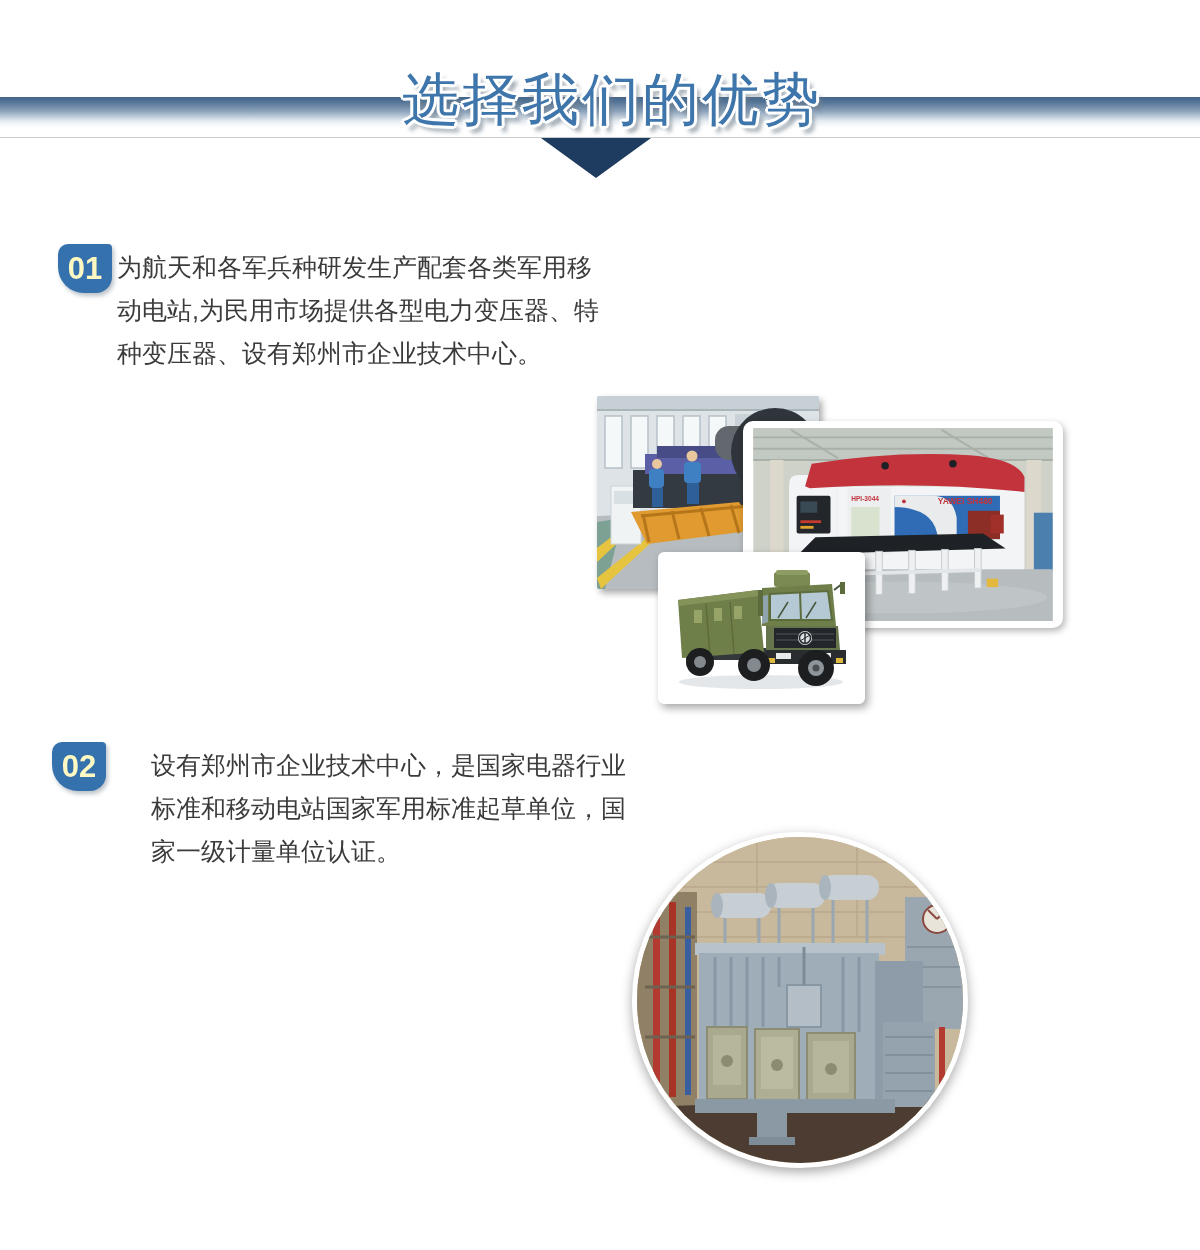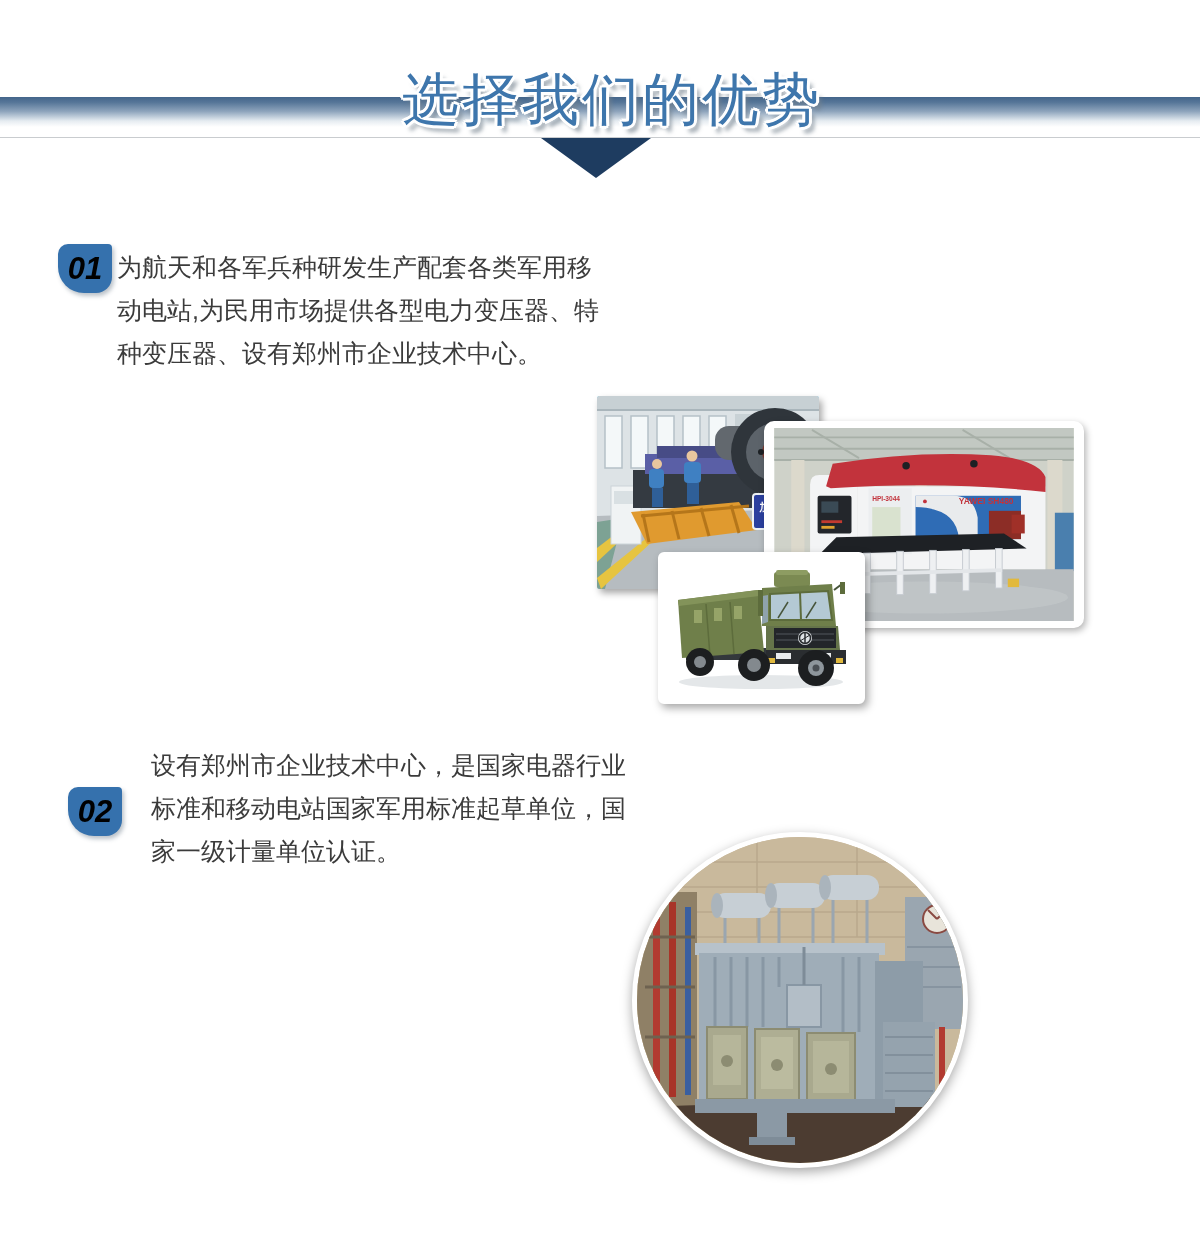--- a/index.html
+++ b/index.html
@@ -14,35 +14,35 @@
         font-size:57px;font-weight:normal;letter-spacing:3px;color:#3e76ac;
         text-shadow:-2px -2px 0 #fff,2px -2px 0 #fff,-2px 2px 0 #fff,2px 2px 0 #fff,
                     -3px 0 0 #fff,3px 0 0 #fff,0 -3px 0 #fff,0 3px 0 #fff,
                     5px 6px 4px rgba(115,128,140,.75);}
   .arrow-down{position:absolute;left:541px;top:138px;width:0;height:0;
         border-left:55px solid transparent;border-right:55px solid transparent;
         border-top:40px solid #1e3c60;}
 
   
   .badge{position:absolute;width:54px;height:49px;background:#3571ad;
-        border-radius:10px 4px 16px 26px;color:#000000;font-size:31px;font-weight:bold;
+        border-radius:10px 4px 16px 26px;color:#fef9c3;font-size:31px;font-weight:bold;
         display:flex;align-items:center;justify-content:center;
-        box-shadow:2px 3px 4px rgba(60,80,100,.35);font-style:italic;}
+        box-shadow:2px 3px 4px rgba(60,80,100,.35);}
   .badge-1{left:58px;top:244px;}
-  .badge-2{left:68px;top:742px;margin-top:45px;}
+  .badge-2{left:52px;top:742px;}
   .adv-text{position:absolute;width:490px;font-size:25px;line-height:43px;color:#3b3b3b;}
   .adv-text-1{left:117px;top:246px;}
   .adv-text-2{left:117px;top:744px;margin-left:34px;}
 
   
   .photo{position:absolute;overflow:hidden;}
   .photo svg{display:block;width:100%;height:100%;}
   .photo-workshop{left:597px;top:396px;width:222px;height:193px;border-radius:3px;
         box-shadow:3px 4px 7px rgba(0,0,0,.35);z-index:1;background:#0ea5e9;}
-  .photo-cnc{left:764px;top:421px;width:320px;height:207px;border:7px solid #fff;
+  .photo-cnc{left:743px;top:421px;width:320px;height:207px;border:7px solid #fff;
         border-radius:10px;box-sizing:border-box;background:#fff;
         box-shadow:2px 3px 7px rgba(0,0,0,.3);z-index:2;}
   .photo-truck{left:658px;top:552px;width:207px;height:152px;border:8px solid #fff;
         border-radius:6px;box-sizing:border-box;background:#fff;
         box-shadow:3px 4px 9px rgba(0,0,0,.35);z-index:3;}
   .photo-circle{left:632px;top:832px;width:336px;height:336px;border:5px solid #fff;
         border-radius:50%;box-sizing:border-box;
         box-shadow:0 4px 12px rgba(0,0,0,.35);z-index:1;background:#c9b99c;}
 </style>
 </head>

